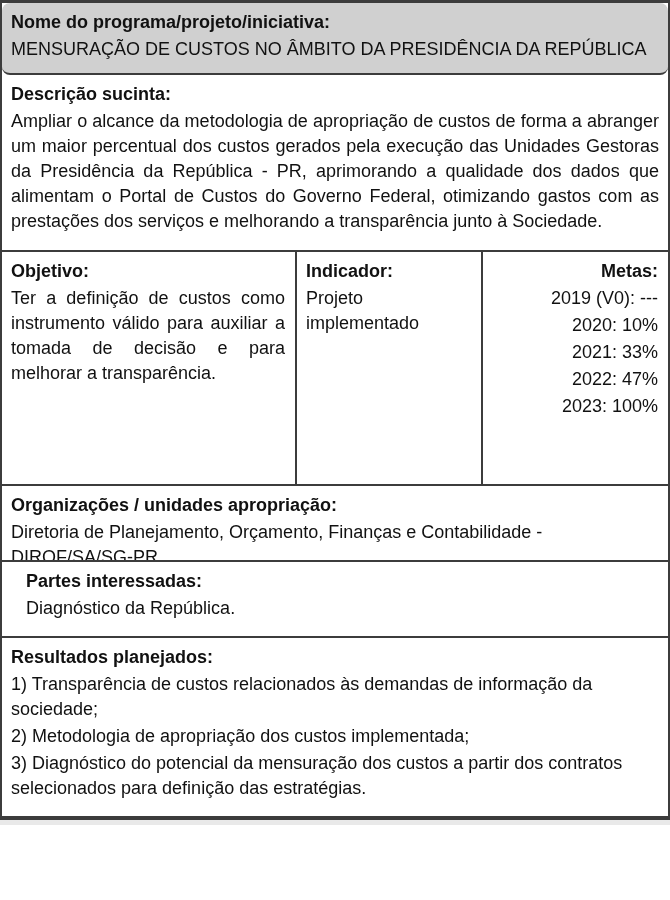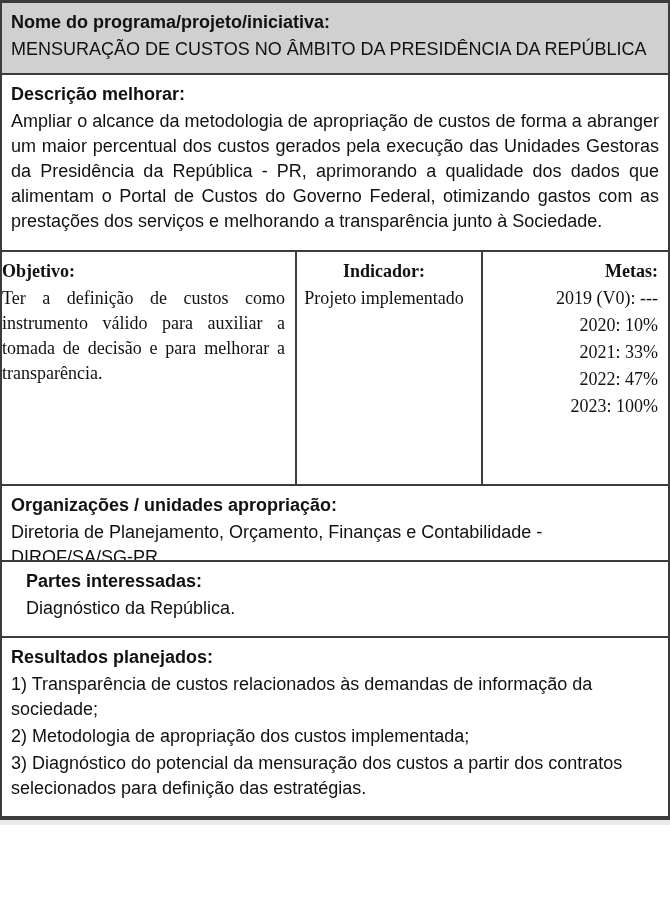--- a/index.html
+++ b/index.html
@@ -15,50 +15,50 @@
     border: 2px solid var(--border, #3c3c3c);
     border-top-width: 3px;
     background: #ffffff;
   }
   .row {
     border-bottom: 2px solid var(--border, #3c3c3c);
     padding: 7px 9px 0 9px;
     overflow: hidden;
   }
   .row.last { border-bottom: none; }
-  .header-row { background: var(--header-bg, #d0d0d0); }
+  .header-row { background: var(--header-bg, #d0d0d0); border-radius: 8px; }
   p { font-size: 18px; line-height: 25px; }
   .label { font-weight: bold; }
   .row p + p, .cell p + p { margin-top: 2px; }
   .just { text-align: justify; }
   .r1 { height: 72px; }
   .r2 { height: 177px; }
   .r3 { height: 234px; padding: 0; display: flex; }
   .r4 { height: 76px; }
   .r5 { height: 76px; padding-left: 24px; }
   .r6 { height: 180px; }
   .r7 { height: 75px; }
-  .cell { padding: 7px 10px 0 0; overflow: hidden; font-family: Liberation Serif, serif; }
+  .cell { padding: 7px 10px 0 9px; overflow: hidden; }
   .c1 { width: 295px; border-right: 2px solid var(--border, #3c3c3c); }
-  .c2 { width: 186px; border-right: 2px solid var(--border, #3c3c3c); text-align: center; }
+  .c2 { width: 186px; border-right: 2px solid var(--border, #3c3c3c); }
   .c3 { flex: 1; text-align: right; }
   .sliver { height: 5px; background: var(--partial-row-bg, #e9e9e9); width: 670px; }
 </style>
 </head>
 <body style="--header-bg: #d0d0d0; --border: #3c3c3c; --text: #111111; --partial-row-bg: #e9e9e9;">
 
 <div class="tbl">
 
   <div class="row header-row r1">
     <p class="label">Nome do programa/projeto/iniciativa:</p>
     <p>MENSURAÇÃO DE CUSTOS NO ÂMBITO DA PRESIDÊNCIA DA REPÚBLICA</p>
   </div>
 
   <div class="row r2">
-    <p class="label">Descrição melhorar:</p>
+    <p class="label">Descrição sucinta:</p>
     <p class="just">Ampliar o alcance da metodologia de apropriação de custos de forma a abranger um maior percentual dos custos gerados pela execução das Unidades Gestoras da Presidência da República - PR, aprimorando a qualidade dos dados que alimentam o Portal de Custos do Governo Federal, otimizando gastos com as prestações dos serviços e melhorando a transparência junto à Sociedade.</p>
   </div>
 
   <div class="row r3">
     <div class="cell c1">
       <p class="label">Objetivo:</p>
       <p class="just">Ter a definição de custos como instrumento válido para auxiliar a tomada de decisão e para melhorar a transparência.</p>
     </div>
     <div class="cell c2">
       <p class="label">Indicador:</p>

